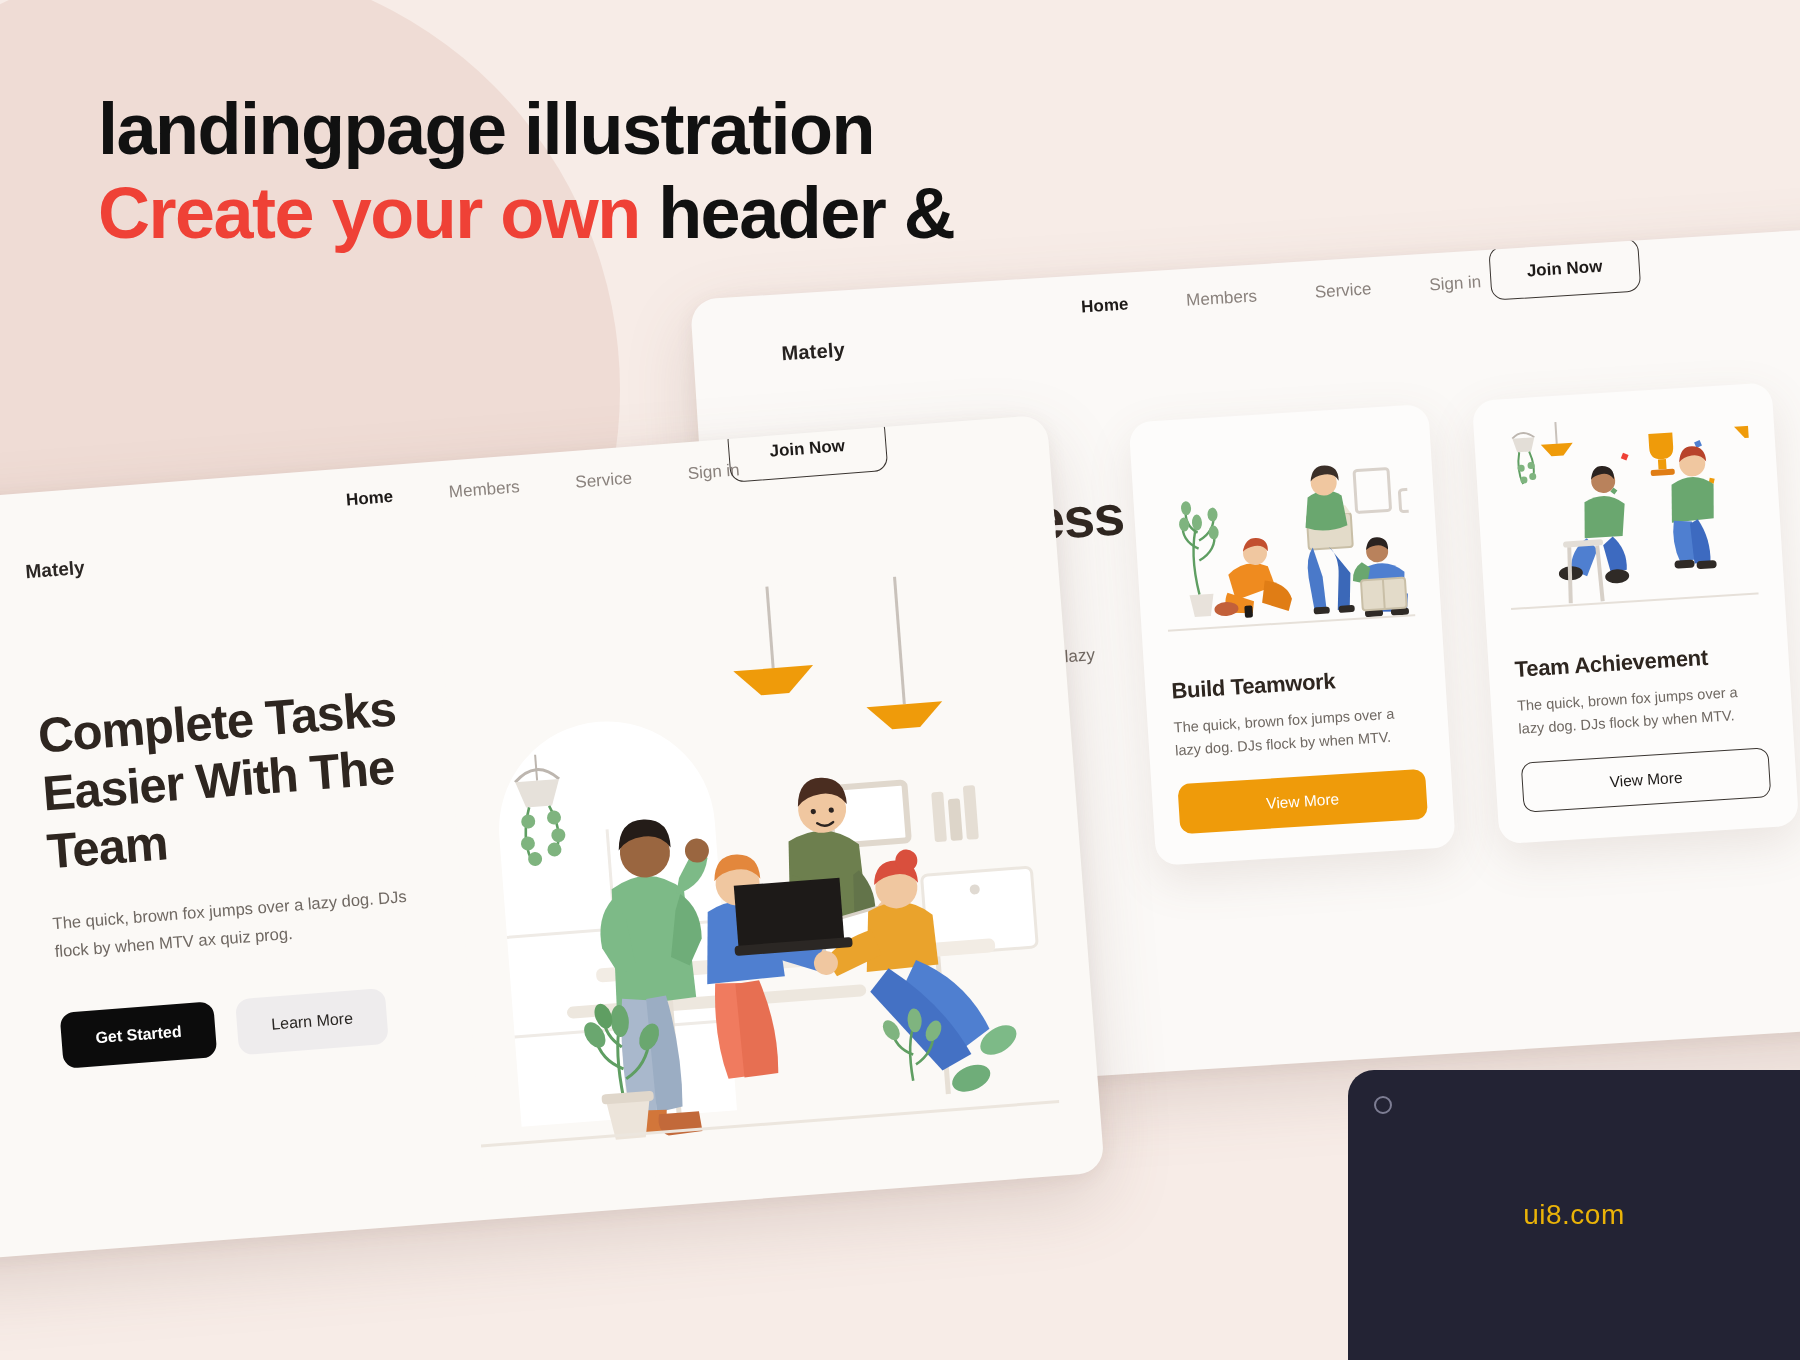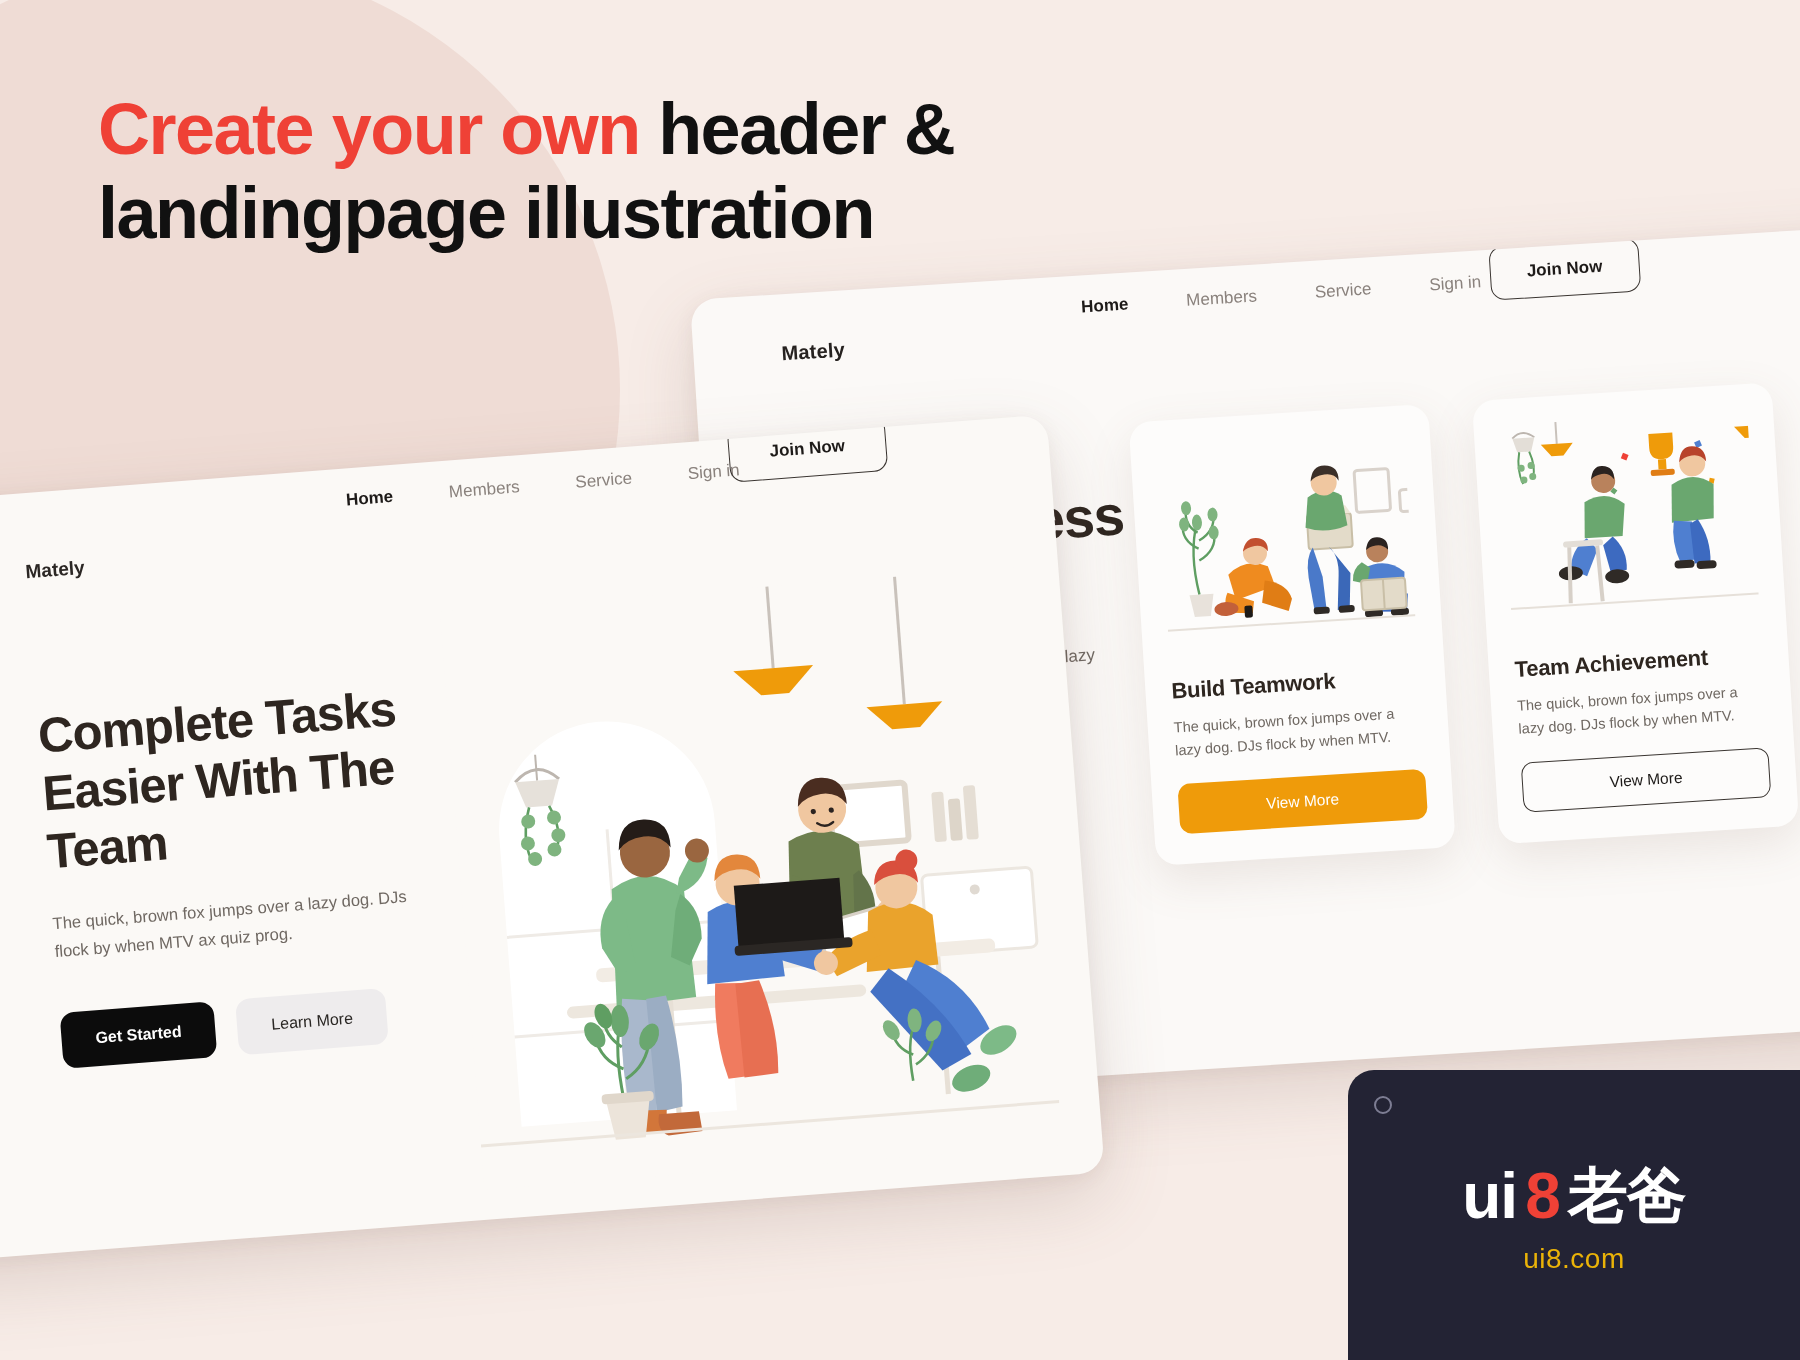--- a/index.html
+++ b/index.html
@@ -228,22 +228,22 @@
   .badge-url { color:#eab308; font-size:28px; letter-spacing:.5px; }
   .badge-8 { color:#ef4136; }
 </style>
 </head>
 <body>
 
 <div class="bg-base"></div>
 <div class="bg-blob"></div>
 
 <div class="promo">
+  <div class="promo-line">landingpage illustration</div>
   <div class="promo-line"><span class="promo-accent">Create your own </span><span>header &amp;</span></div>
-  <div class="promo-line">landingpage illustration</div>
 </div>
 
 <div class="mock mock-back">
   <div class="back-inner">
     <div class="back-nav">
       <div class="back-logo">Mately</div>
       <div class="back-menu">
         <div class="item active">Home</div>
         <div class="item">Members</div>
         <div class="item">Service</div>
@@ -518,19 +518,14 @@
 
         <line x1="0" y1="536" x2="580" y2="536" stroke="#ece6de" stroke-width="3"></line>
       </svg>
     </div>
 
   </div>
 </div>
 
 <div class="badge">
   <div class="badge-dot"></div>
-  <div class="badge-logo">
-    <span>ui</span>
-      <span class="badge-8">8</span>
-      <span class="badge-cn">老爸</span>
-  </div>
   <div class="badge-url">ui8.com</div>
 </div>
 
 </body></html>

